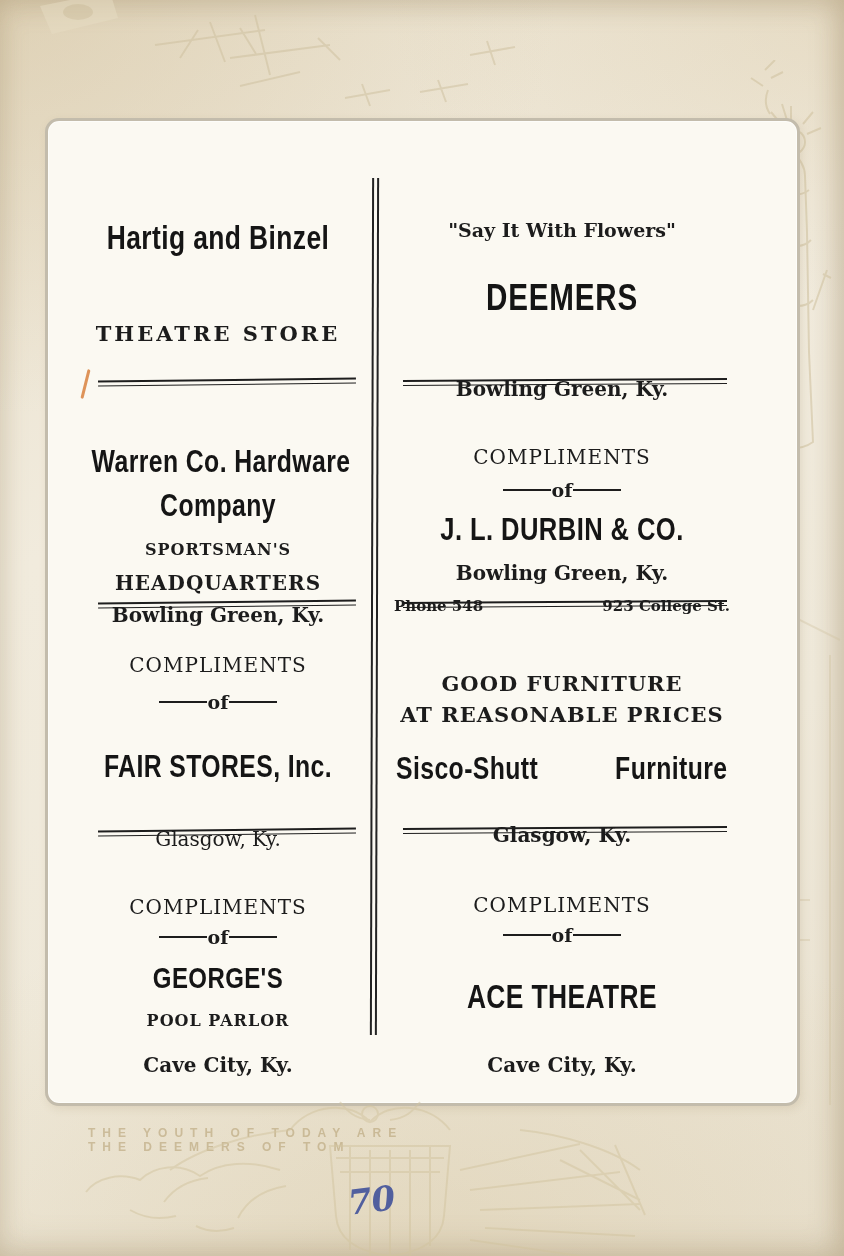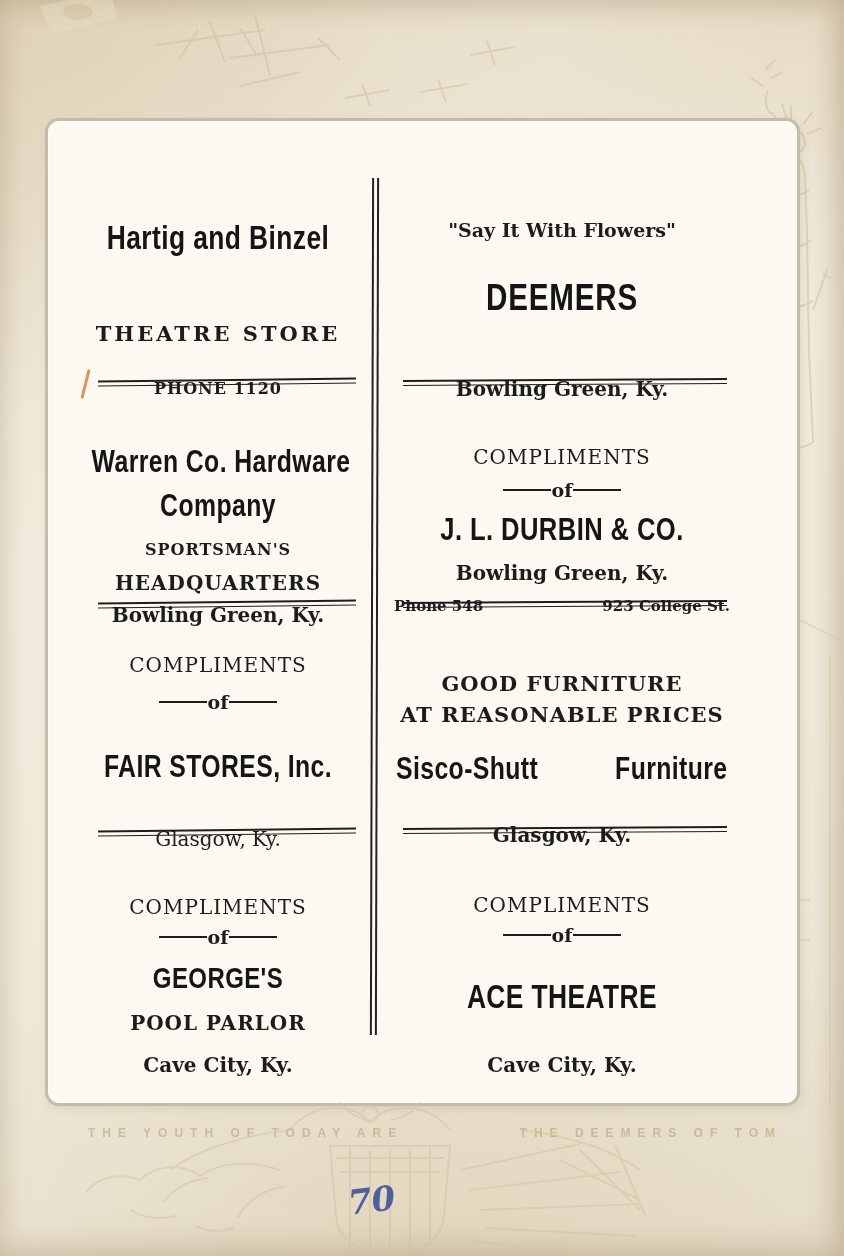--- a/index.html
+++ b/index.html
@@ -61,21 +61,21 @@
   }
   .page-num{
     position:absolute; left:348px; top:1180px;
     font-family:"DejaVu Serif", serif; font-style:italic; font-weight:700;
     font-size:34px; color:#42529b; transform:rotate(-7deg); opacity:.9;
   }
   .banner{
     position:absolute; left:0; top:1126px; width:844px;
     display:flex; justify-content:space-between; padding:0 62px 0 88px;
     font-family:"Liberation Sans", sans-serif; font-weight:700; font-size:12px;
-    letter-spacing:7px; color:rgba(178,156,112,.55); white-space:nowrap;
+    letter-spacing:7px; color:rgba(178,156,112,.55); white-space:nowrap;flex-direction:column;
   }
 </style>
 </head>
 <body>
 
 <svg class="wm" style="left:0;top:0;opacity:.5" width="520" height="130" viewBox="0 0 520 130" fill="none" stroke="#cdbf9d" stroke-width="2">
   <path d="M40 6 L110 -8 L118 18 L52 34 Z" fill="#e7ddc4" stroke="none"></path>
   <ellipse cx="78" cy="12" rx="14" ry="7" fill="#cdbf9d" opacity=".7"></ellipse>
   <path d="M155 45 L265 30 M210 22 L225 62 M198 30 l-18 28 M240 28 l16 26"></path>
   <path d="M255 15 L270 75 M230 58 L330 45 M318 38 l22 22 M300 72 l-60 14"></path>
@@ -106,21 +106,20 @@
   <div class="rule rule-l" style="top:480px"></div>
   <div class="rule rule-l" style="top:708px"></div>
   <div class="rule rule-r" style="top:258px"></div>
   <div class="rule rule-r" style="top:480px"></div>
   <div class="rule rule-r" style="top:706px"></div>
 
   <div class="col col-left">
 
     <div class="line display" style="top:58px;font-size:33px">Hartig and Binzel</div>
     <div class="line slab" style="top:160px;font-size:21px;letter-spacing:3px">THEATRE STORE</div>
-    <div class="line slab" style="top:218px;font-size:16px;letter-spacing:1px">PHONE 1120</div>
 
     <div class="line display" style="top:283px;font-size:31px">Warren Co. Hardware</div>
     <div class="line display" style="top:327px;font-size:31px">Company</div>
     <div class="line slab" style="top:379px;font-size:16px;letter-spacing:1px">SPORTSMAN'S</div>
     <div class="line slab" style="top:410px;font-size:20px;letter-spacing:1px">HEADQUARTERS</div>
     <div class="line slab" style="top:442px;font-size:20px">Bowling Green, Ky.</div>
 
     <div class="line slab" style="top:492px;font-size:20px;letter-spacing:1px;font-weight:400">COMPLIMENTS</div>
     <div class="line" style="top:530px">
       <span class="of-row">
@@ -134,21 +133,21 @@
 
     <div class="line slab" style="top:734px;font-size:20px;letter-spacing:1px;font-weight:400">COMPLIMENTS</div>
     <div class="line" style="top:765px">
       <span class="of-row">
           <span class="of-seg"></span>
           <span class="of-txt">of</span>
           <span class="of-seg"></span>
         </span>
     </div>
     <div class="line display" style="top:800px;font-size:30px">GEORGE'S</div>
-    <div class="line slab" style="top:850px;font-size:20px;letter-spacing:1px">POOL PARLOR</div>
+    <div class="line slab" style="top:850px;font-size:16px;letter-spacing:1px">POOL PARLOR</div>
     <div class="line slab" style="top:892px;font-size:20px">Cave City, Ky.</div>
   </div>
 
   <div class="col col-right">
 
     <div class="line slab" style="top:58px;font-size:19px">"Say It With Flowers"</div>
     <div class="line display" style="top:116px;font-size:37px;letter-spacing:1px">DEEMERS</div>
     <div class="line slab" style="top:216px;font-size:20px">Bowling Green, Ky.</div>
 
     <div class="line slab" style="top:284px;font-size:20px;letter-spacing:1px;font-weight:400">COMPLIMENTS</div>

